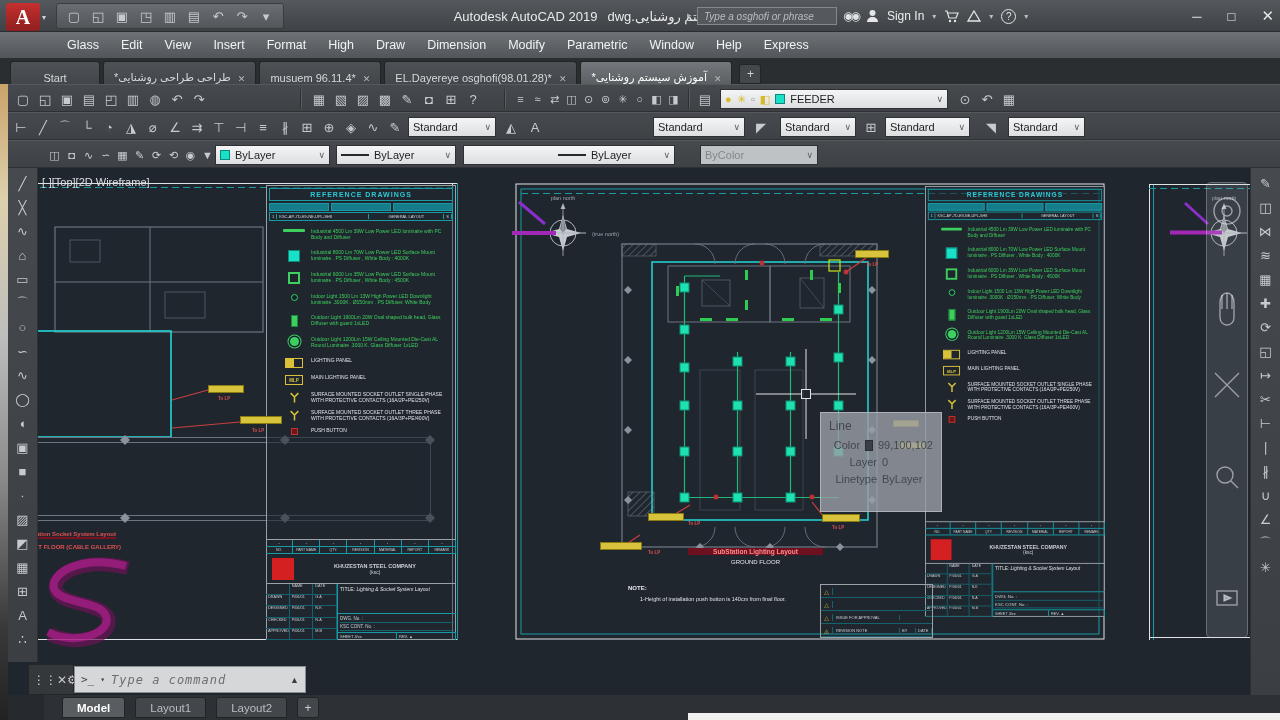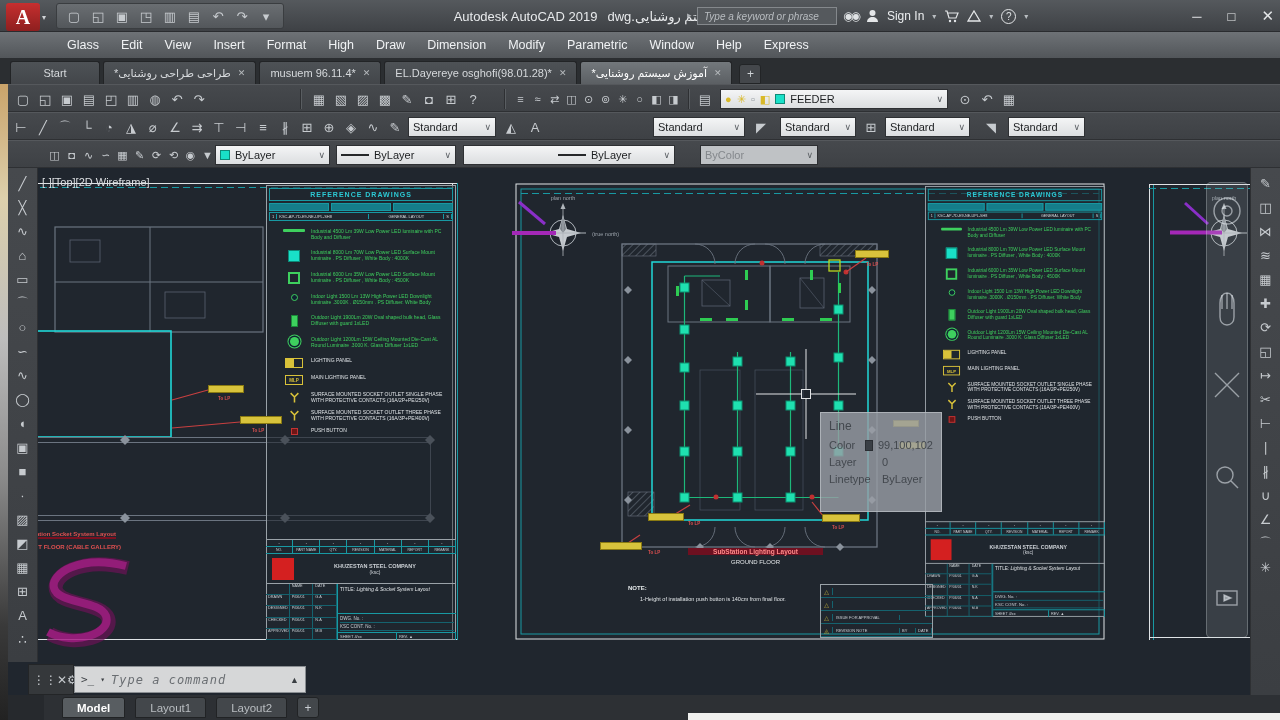--- a/index.html
+++ b/index.html
@@ -21,21 +21,21 @@
 .winbtns{position:absolute;right:6px;top:0;height:32px;display:flex;align-items:center;gap:26px;color:#e4e6e8;font-size:13px;}
 .winbtns span{cursor:default;}
 
 
 .menubar{position:absolute;left:0;top:32px;width:1280px;height:26px;background:linear-gradient(#6e7276,#52565a);display:flex;align-items:center;padding-left:56px;z-index:49;}
 .mitem{color:#f0f2f4;font-size:12.5px;padding:0 11px;height:26px;display:flex;align-items:center;}
 .docbtns{position:absolute;right:8px;top:32px;height:26px;display:flex;align-items:center;gap:10px;color:#e8eaec;font-size:11px;}
 
 
 .filetabs{position:absolute;left:0;top:58px;width:1280px;height:26px;background:#2b2e31;display:flex;align-items:flex-end;padding-left:10px;gap:3px;z-index:48;}
-.ftab{height:23px;min-width:90px;padding:0 10px;background:linear-gradient(#4e5256,#43464a);border:1px solid #222426;border-bottom:none;border-radius:3px 3px 0 0;display:flex;align-items:center;justify-content:center;gap:7px;color:#d6d9dc;font-size:11px;}
+.ftab{height:23px;min-width:90px;padding:0 10px;background:linear-gradient(#4e5256,#43464a);border:1px solid #222426;border-bottom:none;border-radius:3px 3px 0 0;display:flex;align-items:flex-end;justify-content:center;gap:7px;color:#d6d9dc;font-size:11px;}
 .ftab.act{background:linear-gradient(#73787c,#5b5f63);color:#ffffff;}
 .ftx{color:#b6babd;font-size:9px;}
 .ftplus{height:20px;width:22px;margin-left:4px;background:#44474b;border:1px solid #222426;border-radius:3px 3px 0 0;color:#cfd3d6;font-size:12px;display:flex;align-items:center;justify-content:center;}
 
 
 .trow{position:absolute;left:8px;width:1272px;background:linear-gradient(#46494d,#3e4145);border-top:1px solid #55585c;border-bottom:1px solid #2e3033;z-index:47;}
 #trow1{top:84px;height:28px;}
 #trow2{top:112px;height:28px;}
 #trow3{top:140px;height:28px;}
 .grp{position:absolute;top:3px;height:22px;display:flex;align-items:center;}
@@ -121,21 +121,21 @@
 .revtbl{position:absolute;left:820px;top:584px;width:113px;height:54px;border:1px solid #9aa2a8;z-index:5;display:flex;flex-direction:column;font-size:4px;color:#c9ced3;}
 .revtbl .rrow{flex:1;display:flex;border-bottom:1px solid #15626e;align-items:center;}
 .revtbl .tri{width:12px;text-align:center;color:#d9c23a;font-size:6px;border-right:1px solid #15626e;}
 .revtbl .rc{flex:1;padding-left:3px;border-right:1px solid #15626e;white-space:nowrap;overflow:hidden;}
 .revtbl .rs{width:16px;border-right:1px solid #15626e;padding-left:2px;}
 
 
 .rollover{position:absolute;left:820px;top:412px;width:122px;height:100px;background:rgba(152,158,165,0.82);border:1px solid rgba(200,205,210,0.6);z-index:30;padding:6px 8px;color:#43484e;}
 .rollover .rt{font-size:12px;margin-bottom:6px;}
 .rollover .rr{display:flex;align-items:center;font-size:11px;margin-bottom:5px;gap:5px;}
-.rollover .rr .lbl{width:48px;}
+.rollover .rr .lbl{width:48px;text-align:right;}
 .rollover .csw{width:11px;height:11px;background:#3a3f45;border:1px solid #2a2e33;display:inline-block;}
 
 
 .navbar{position:absolute;left:1206px;top:182px;width:42px;height:456px;background:rgba(190,196,202,0.16);border:1px solid rgba(220,225,230,0.28);border-radius:5px;z-index:25;}
 
 
 .cmd{position:absolute;left:28px;top:664px;width:278px;height:31px;z-index:40;display:flex;align-items:center;}
 .cmdgrip{width:46px;height:31px;background:#35383b;border:1px solid #232527;display:flex;align-items:center;justify-content:space-around;color:#c7cbcf;font-size:12px;padding:0 4px;}
 .cmdinput{flex:1;height:27px;background:#d6d7d8;border:1px solid #8a8e92;display:flex;align-items:center;padding:0 6px;gap:6px;}
 .cmdprompt{color:#3a3e42;font-size:11px;font-family:"DejaVu Sans Mono",monospace;}
@@ -170,21 +170,21 @@
       <span class="ic">↶</span>
       <span class="ic">↷</span>
       <span class="ic">▾</span>
     </div>
   <div class="qtitle">
     <span>Autodesk AutoCAD 2019</span>
     <span dir="rtl">آموزش سیستم روشنایی.dwg</span>
   </div>
   <span class="sb-arrow">▸</span>
   <div class="searchbox">
-    <span>Type a keyword or phrase</span>
+    <span>Type a osghofi or phrase</span>
   </div>
   <div class="tbicons">
     <span style="letter-spacing:-3px;">◉◉</span>
     <svg width="13" height="14" viewBox="0 0 13 14">
         <circle cx="6.5" cy="4" r="3" fill="#e4e6e8"></circle>
         <path d="M1 13c0-3 2.5-5 5.5-5s5.5 2 5.5 5z" fill="#e4e6e8"></path>
       </svg>
     <span class="signin">Sign In</span>
     <span style="font-size:8px;color:#b9bdc1;">▾</span>
     <svg width="15" height="13" viewBox="0 0 15 13">

